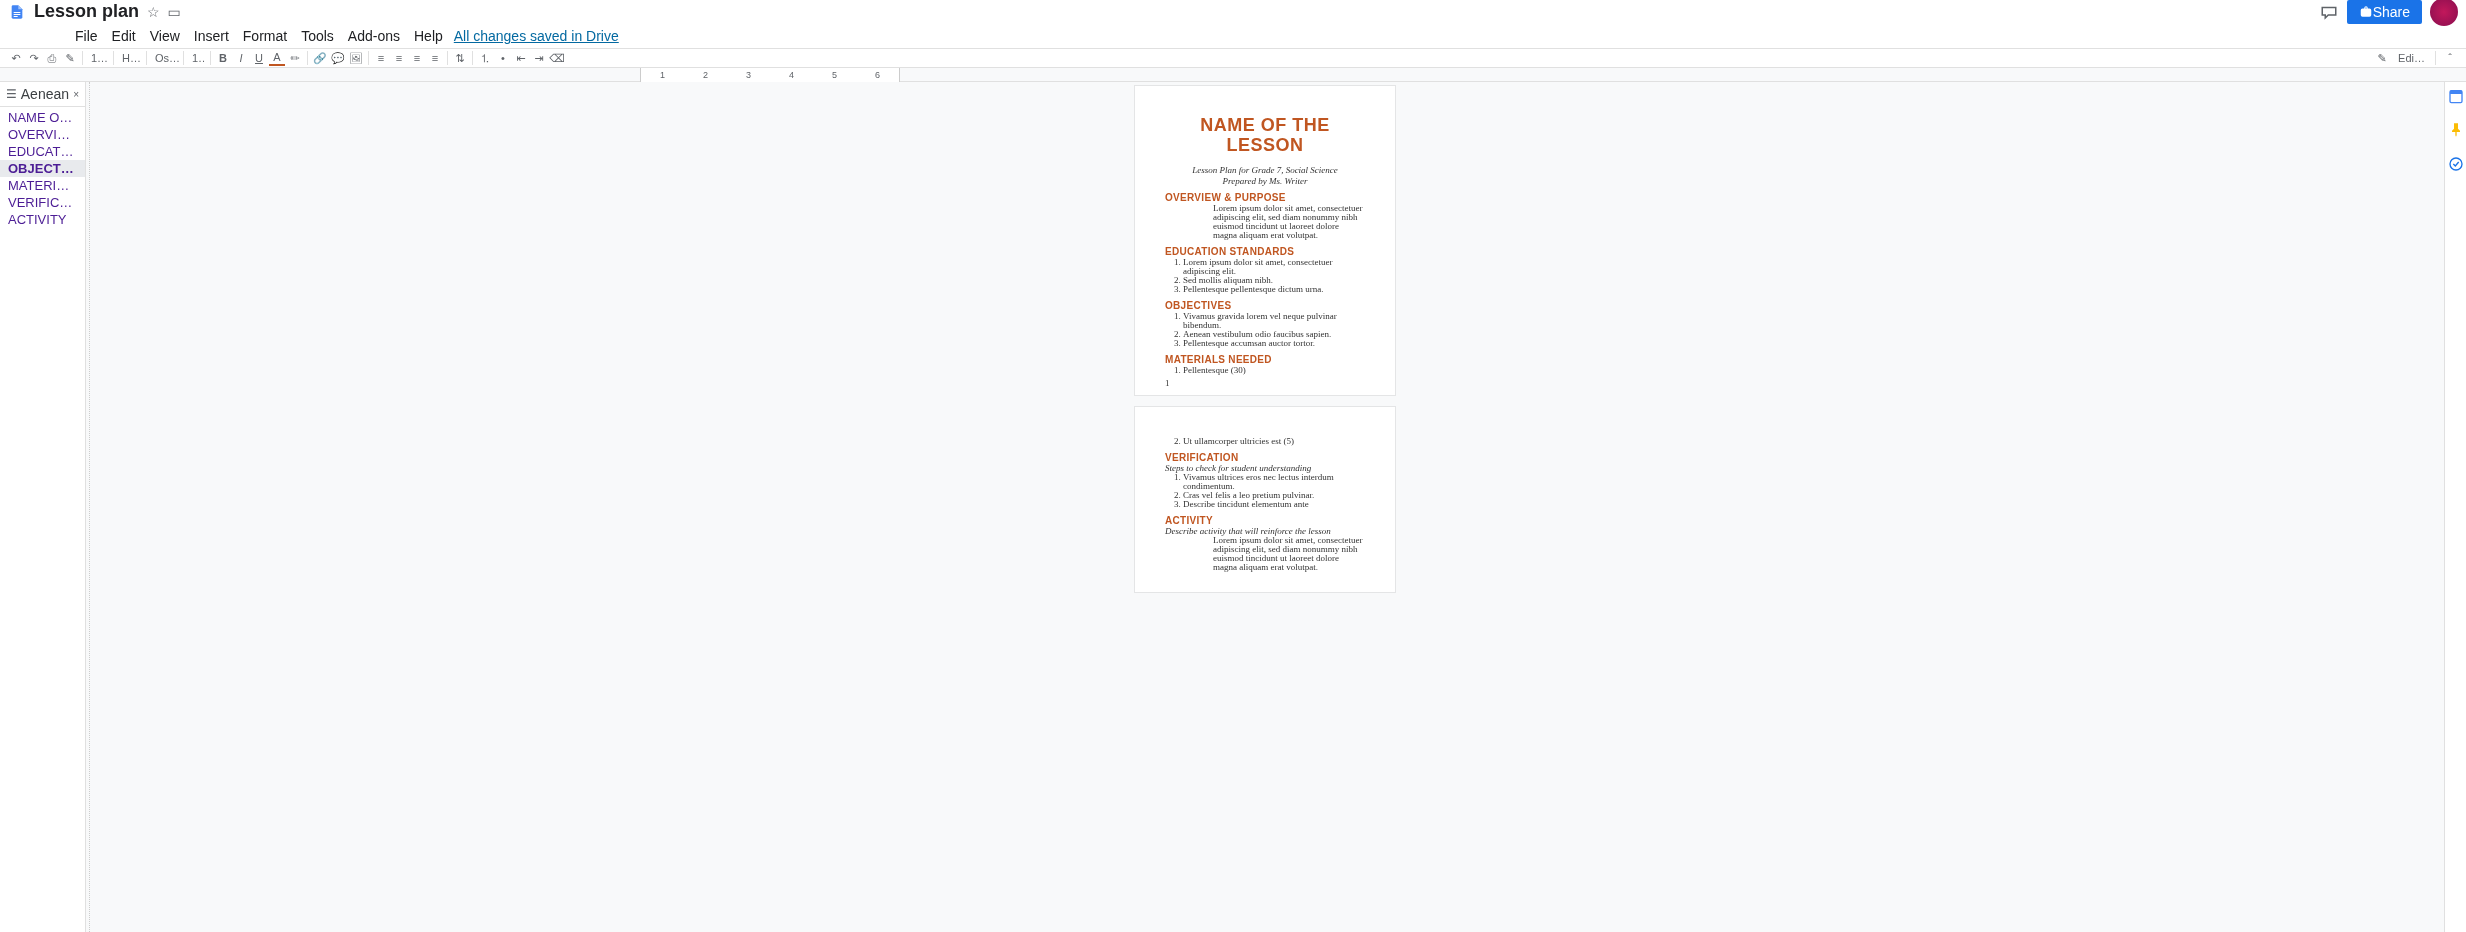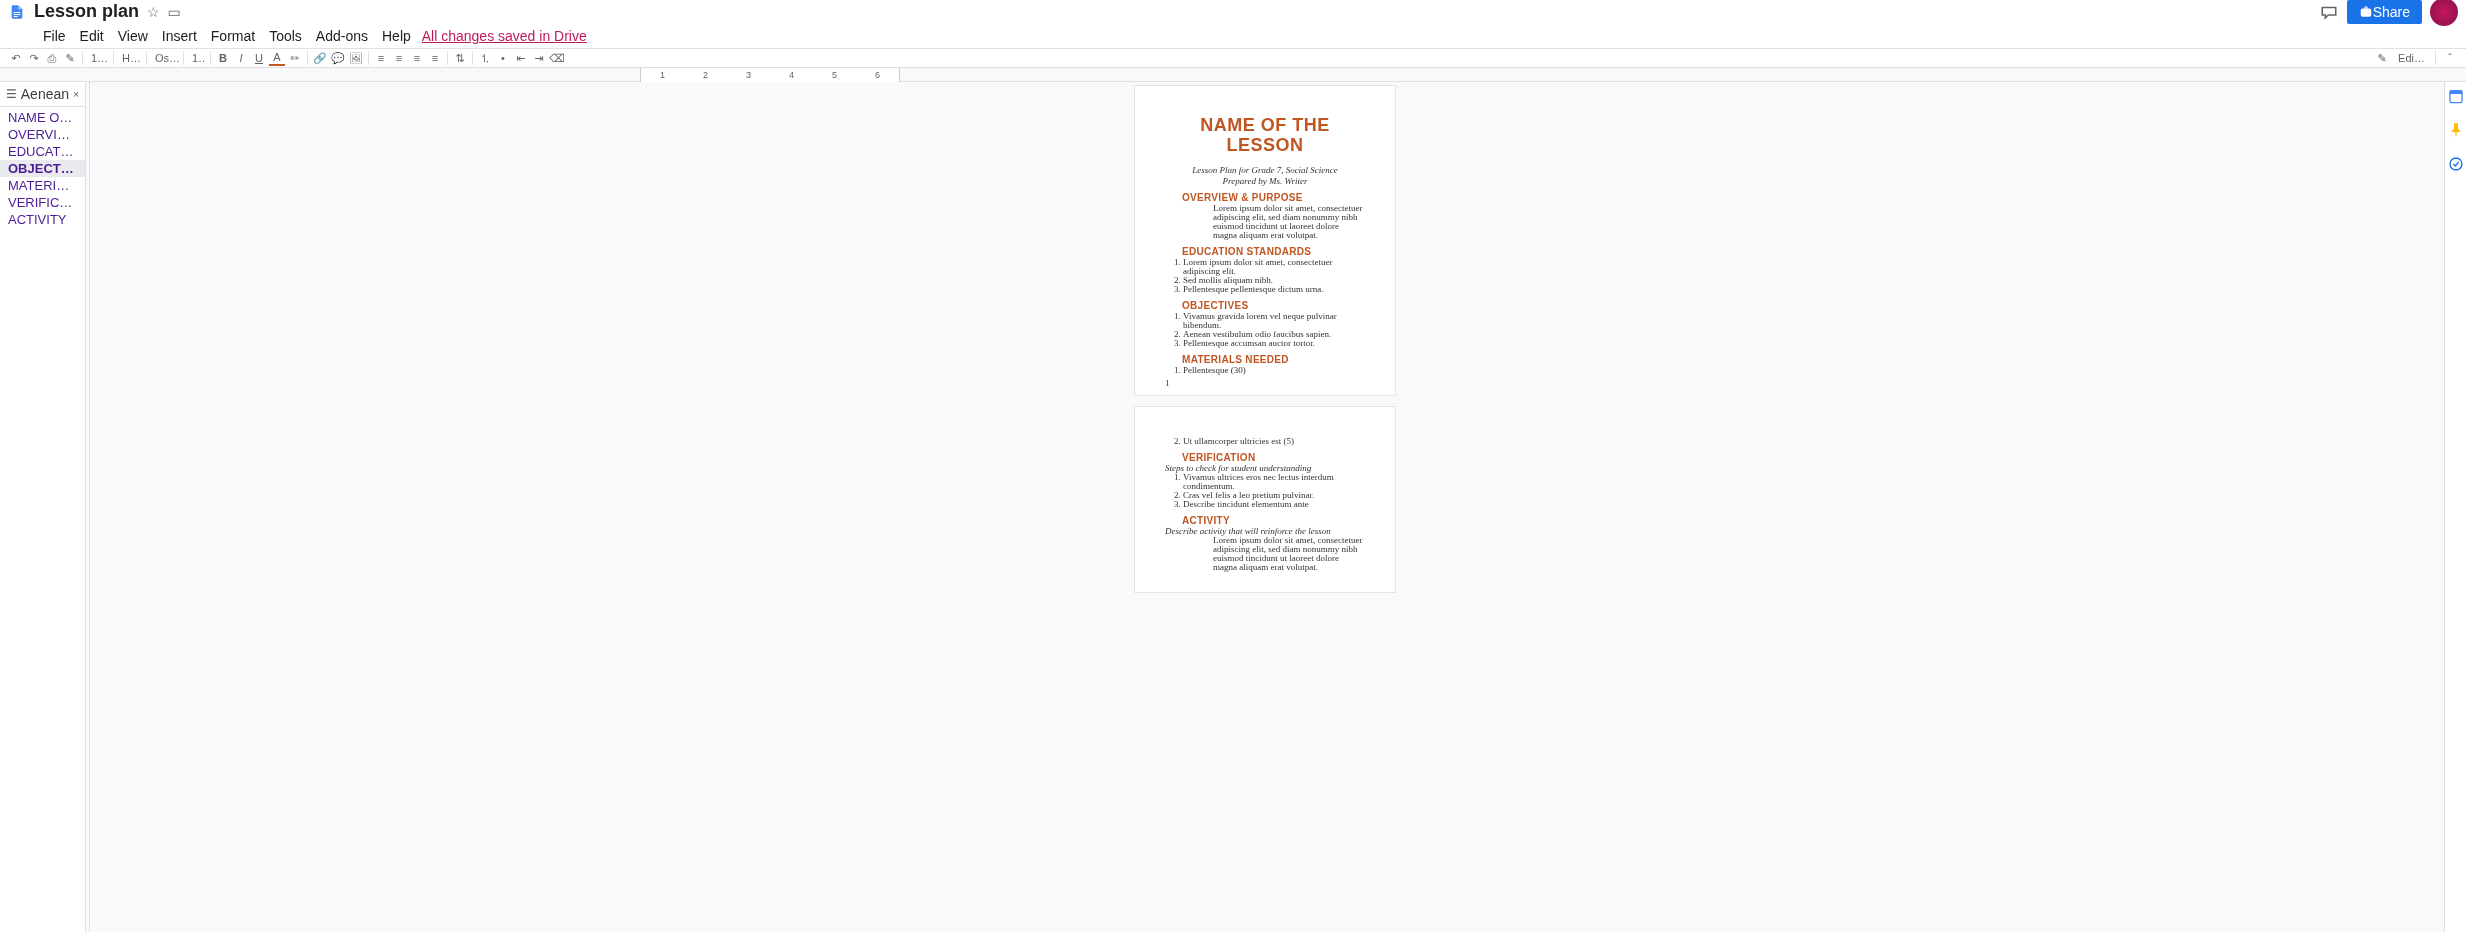--- a/index.html
+++ b/index.html
@@ -11,23 +11,23 @@
 .docs-icon svg { width: 16px; height: 20px; }
 .doc-title { font-size: 18px; color: #202124; font-weight: 700; }
 .star-btn { margin-left: 8px; color: #5f6368; font-size: 14px; cursor: pointer; }
 .move-btn { margin-left: 8px; color: #5f6368; font-size: 14px; cursor: pointer; }
 .title-right { margin-left: auto; display: flex; align-items: center; gap: 8px; }
 .comments-icon { width: 20px; height: 20px; display: flex; align-items: center; justify-content: center; color: #5f6368; cursor: pointer; }
 .share-btn { background: #1a73e8; color: #fff; padding: 4px 12px; border-radius: 2px; font-size: 14px; font-weight: 500; cursor: pointer; display: flex; align-items: center; }
 .avatar { width: 28px; height: 28px; border-radius: 50%; background: radial-gradient(circle, #c2185b, #880e4f); }
 
 
-.menu-bar { display: flex; align-items: center; height: 24px; padding: 0 8px 0 36px; font-size: 14px; color: #202124; }
+.menu-bar { display: flex; align-items: center; height: 24px; padding: 0 8px 0 36px; font-size: 14px; color: #202124; margin-left: 32px; }
 .menu-item { padding: 2px 7px; cursor: pointer; }
-.save-status { color: #be185d; text-decoration: underline; margin-left: 4px; font-size: 14px; cursor: pointer; }
+.save-status { color: #0369a1; text-decoration: underline; margin-left: 4px; font-size: 14px; cursor: pointer; }
 
 
 .toolbar { display: flex; align-items: center; height: 20px; padding: 0 8px; border-top: 1px solid #e0e0e0; border-bottom: 1px solid #e0e0e0; background: #fff; font-size: 11px; color: #5f6368; gap: 2px; }
 .tb-btn { width: 16px; height: 16px; display: flex; align-items: center; justify-content: center; cursor: pointer; font-size: 11px; }
 .tb-sep { width: 1px; height: 14px; background: #e0e0e0; margin: 0 2px; }
 .tb-text { font-size: 11px; padding: 0 4px; cursor: pointer; white-space: nowrap; overflow: hidden; }
 .tb-right { margin-left: auto; display: flex; align-items: center; gap: 4px; }
 
 
 .ruler-area { height: 14px; background: #f8f9fa; border-bottom: 1px solid #e0e0e0; position: relative; }
@@ -47,21 +47,21 @@
 
 
 .canvas { flex: 1; background: #f8f9fa; overflow-y: auto; display: flex; flex-direction: column; align-items: center; padding-top: 4px; position: relative; }
 .left-margin-line { position: absolute; left: 0; top: 0; width: 4px; height: 100%; border-right: 1px dotted #ccc; }
 
 .page { width: 260px; background: #fff; box-shadow: 0 0 0 1px rgba(0,0,0,0.08); margin-bottom: 12px; padding: 30px 30px 20px 30px; font-family: Georgia, serif; color: #333; font-size: 9px; line-height: 1.1; position: relative; }
 .page-num { position: absolute; bottom: 6px; left: 30px; font-size: 9px; color: #333; }
 
 h1.lesson-title { text-align: center; color: #c05621; font-family: 'Arial Narrow', Arial, sans-serif; font-weight: 700; font-size: 18px; letter-spacing: 0.5px; margin-bottom: 10px; }
 .subtitle { text-align: center; font-style: italic; font-size: 9px; line-height: 1; margin-bottom: 2px; }
-h2.section { color: #c05621; font-family: 'Arial Narrow', Arial, sans-serif; font-weight: 700; font-size: 10px; letter-spacing: 0.3px; margin-top: 6px; margin-bottom: 1px; text-transform: uppercase; margin-left: 17px; }
+h2.section { color: #c05621; font-family: 'Arial Narrow', Arial, sans-serif; font-weight: 700; font-size: 10px; letter-spacing: 0.3px; margin-top: 6px; margin-bottom: 1px; text-transform: uppercase; }
 .body-text { font-size: 9px; line-height: 1; margin-left: 48px; }
 .italic-note { font-style: italic; font-size: 9px; line-height: 1; }
 ol.doc-list { list-style: decimal; padding-left: 18px; font-size: 9px; line-height: 1; }
 ol.doc-list li { margin: 0; }
 
 
 .right-panel { width: 22px; min-width: 22px; background: #fff; border-left: 1px solid #e0e0e0; display: flex; flex-direction: column; align-items: center; padding-top: 6px; gap: 18px; }
 .rp-icon { width: 16px; height: 16px; color: #5f6368; cursor: pointer; font-size: 13px; display:flex; align-items:center; justify-content:center; }
 
 

